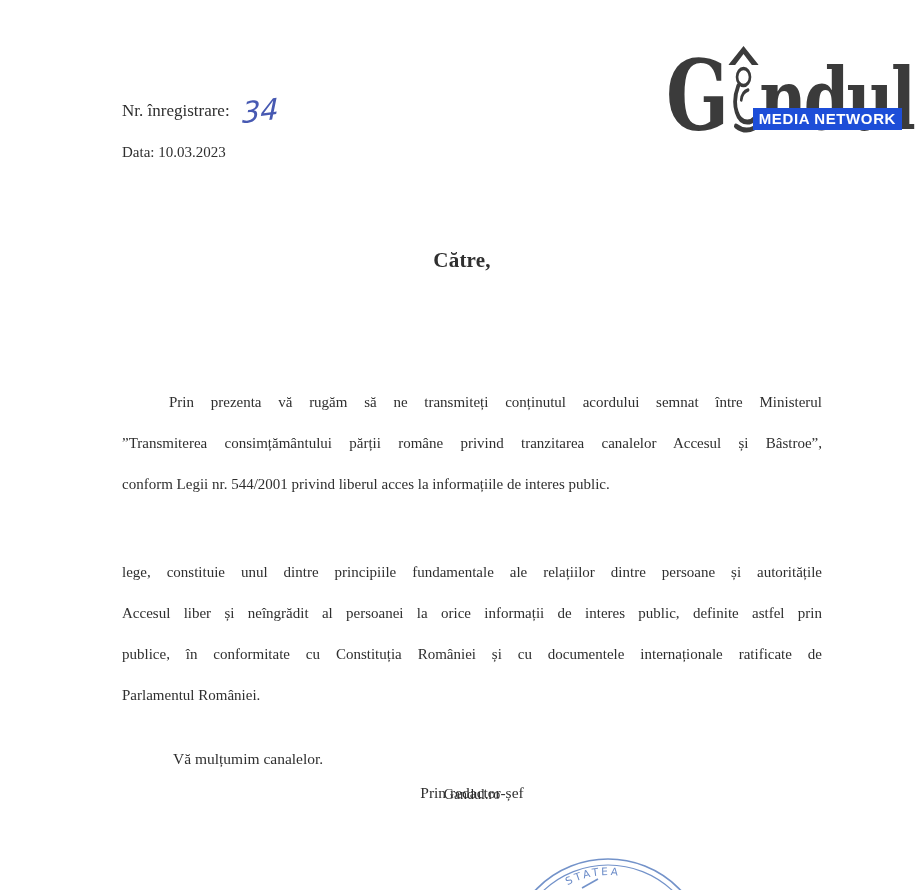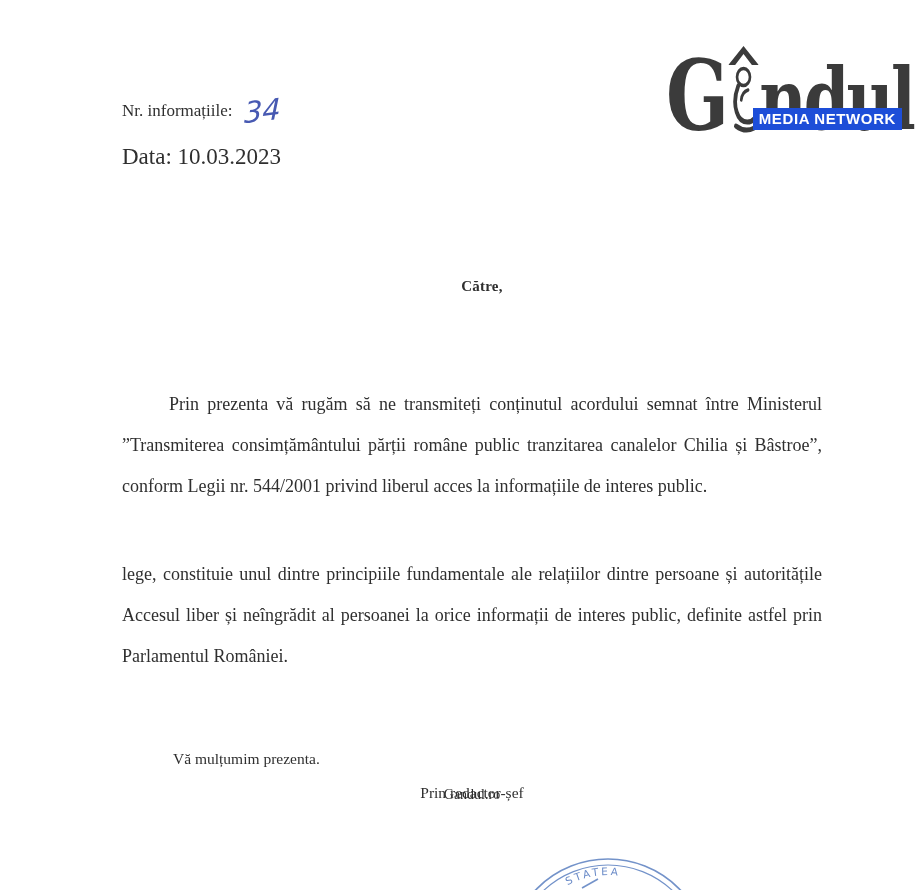--- a/index.html
+++ b/index.html
@@ -7,21 +7,21 @@
     position:relative;
     width:917px;height:890px;
     background:#ffffff;
     overflow:hidden;
     font-family:"Liberation Serif", serif;
     color:#2f2f2f;
   }
   
   .reg-block{position:absolute;left:122px;top:94px;font-size:17px;}
   .reg-line{height:26px;}
-  .date-line{position:absolute;left:122px;top:144px;font-size:23px;}
+  .date-line{position:absolute;left:122px;top:144px;font-size:15px;}
   .handwritten{
     display:inline-block;
     font-family:"DejaVu Sans", sans-serif;
     font-style:italic;
     font-size:29px;
     color:#4759b2;
     transform:rotate(-7deg) skewX(-8deg);
     margin-left:12px;
     vertical-align:-5px;
   }
@@ -43,29 +43,28 @@
     position:absolute;right:6px;top:84px;
     background:#1d4ed8;color:#ffffff;
     font-family:"Liberation Sans", sans-serif;
     font-weight:bold;font-size:15px;letter-spacing:0.6px;
     padding:2px 6px 3px;
     z-index:3;
     white-space:nowrap;
   }
   
   .center-line{
-    position:absolute;left:132px;width:700px;
-    text-align:center;font-weight:bold;font-size:15px;
+    position:absolute;left:112px;width:700px;
+    text-align:center;font-weight:bold;font-size:21px;
     letter-spacing:0.2px;
-    margin-top:30px;
   }
   .salutation{top:248px;}
   .recipient{top:287px;}
   
-  .para{position:absolute;left:122px;width:700px;font-size:18px;}
+  .para{position:absolute;left:122px;width:700px;font-size:15px;}
   .para1{top:394px;}
   .para2{top:564px;}
   .jline{height:41px;text-align:justify;text-align-last:justify;}
   .jline.first{padding-left:47px;}
   .jline.last{text-align:left;text-align-last:left;}
   
   .closing{position:absolute;left:173px;top:750px;font-size:15.5px;}
   .sig-org{position:absolute;left:122px;width:700px;top:787px;text-align:center;font-size:14px;}
   .sig-role{position:absolute;left:122px;width:700px;top:784px;text-align:center;font-size:15.5px;}
   
@@ -76,21 +75,21 @@
     fill:#5b7fc2;
   }
 </style>
 </head>
 <body>
 
 <div class="page">
 
   <div class="reg-block">
     <div class="reg-line">
-      <span>Nr. informațiile:</span><span class="handwritten">34</span>
+      <span>Nr. înregistrare:</span><span class="handwritten">34</span>
     </div>
   </div>
   <div class="date-line">Data: 10.03.2023</div>
 
   <div class="logo">
     <div class="logotype">
       <span class="logo-g">G</span><span class="thinker">
         <svg width="40" height="92" viewBox="0 0 40 92" aria-hidden="true">
           <polygon points="20,2 40,21 31,21 20,10 9,21 0,21" fill="#3b3b3b"></polygon>
           <circle cx="20" cy="33" r="8.5" fill="#ffffff" stroke="#3b3b3b" stroke-width="3.5"></circle>
@@ -100,31 +99,32 @@
         </svg>
       </span><span class="logo-rest">ndul.</span>
     </div>
     <div class="banner">MEDIA NETWORK</div>
   </div>
 
   <div class="center-line salutation">Către,</div>
 
   <div class="para para1">
     <div class="jline first">Prin prezenta vă rugăm să ne transmiteți conținutul acordului semnat între Ministerul</div>
-    <div class="jline">”Transmiterea consimțământului părții române public tranzitarea canalelor Chilia și Bâstroe”,</div>
+    <div class="jline">”Transmiterea consimțământului părții române privind tranzitarea canalelor Accesul și Bâstroe”,</div>
     <div class="jline last">conform Legii nr. 544/2001 privind liberul acces la informațiile de interes public.</div>
   </div>
 
   <div class="para para2">
     <div class="jline">lege, constituie unul dintre principiile fundamentale ale relațiilor dintre persoane și autoritățile</div>
     <div class="jline">Accesul liber și neîngrădit al persoanei la orice informații de interes public, definite astfel prin</div>
+    <div class="jline">publice, în conformitate cu Constituția României și cu documentele internaționale ratificate de</div>
     <div class="jline last">Parlamentul României.</div>
   </div>
 
-  <div class="closing">Vă mulțumim prezenta.</div>
+  <div class="closing">Vă mulțumim canalelor.</div>
   <div class="sig-org">Gandul.ro</div>
   <div class="sig-role">Prin redactor-șef</div>
 
   <div class="stamp">
     <svg width="220" height="140" viewBox="0 0 220 140" aria-hidden="true">
       <circle cx="110" cy="107" r="100" fill="none" stroke="#6487c4" stroke-width="1.7"></circle>
       <circle cx="110" cy="107" r="94" fill="none" stroke="#6487c4" stroke-width="1.2"></circle>
       <path id="stamparc" d="M 26,107 A 84,84 0 0 1 194,107" fill="none"></path>
       <text class="stamp-text">
         <textPath href="#stamparc" startOffset="34%">STATEA</textPath>

